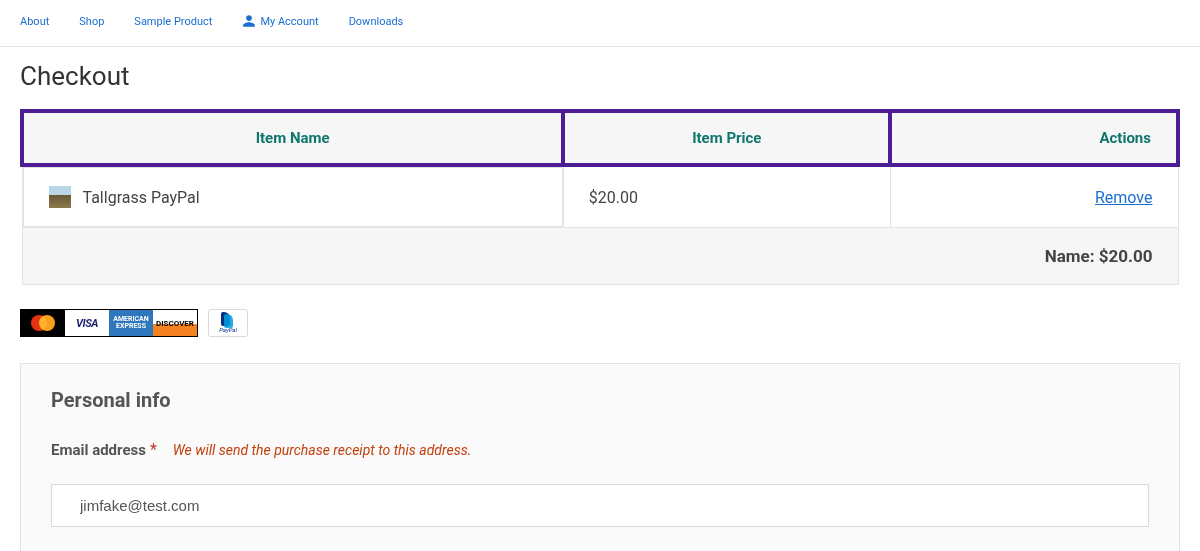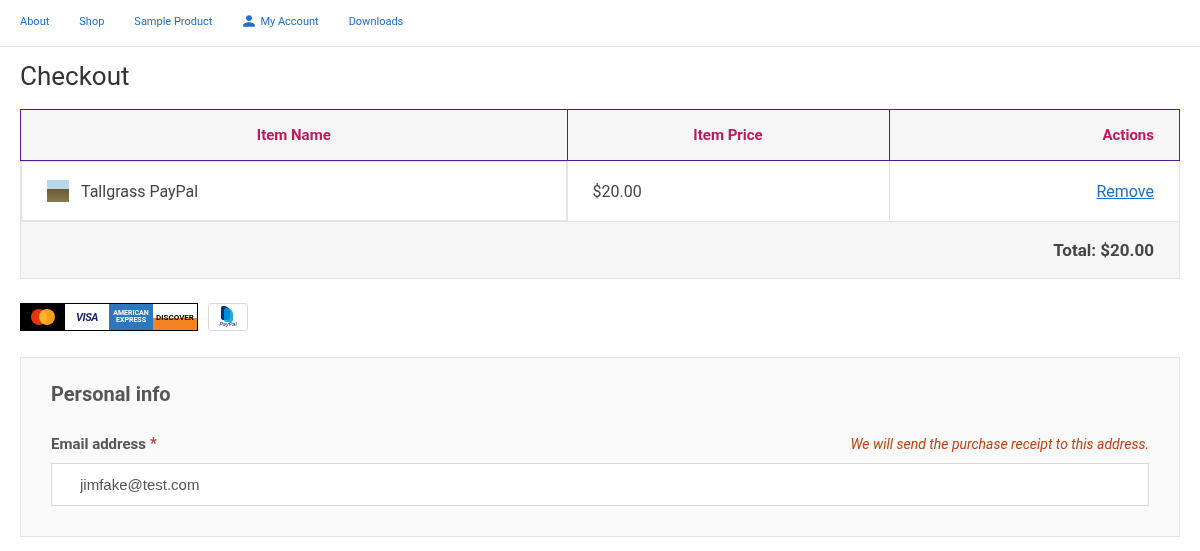--- a/index.html
+++ b/index.html
@@ -49,23 +49,23 @@
   .cart-table {
     width: 100%;
     border: 1px solid #e3e3e3;
     border-collapse: collapse;
     background: #fff;
   }
   .cart-table th {
     background: #f6f6f6;
     font-size: 15px;
     font-weight: 700;
-    color: #be185d;
+    color: #0f766e;
     padding: 16px 25px;
-    border: 1px solid #4c1d95;
+    border: 4px solid #4c1d95;
     text-align: center;
   }
   .cart-table th.col-actions { text-align: right; }
   .cart-table td {
     padding: 18px 25px;
     border: 1px solid #e3e3e3;
     font-size: 16px;
     color: #444;
   }
   .cart-table td.col-item {
@@ -150,22 +150,21 @@
   .panel-title {
     font-size: 20px;
     font-weight: 700;
     color: #555;
     margin-bottom: 28px;
   }
   .field-label-row {
     display: flex;
     align-items: baseline;
     gap: 16px;
-    margin-bottom: 10px;
-    justify-content: space-between;
+    margin-bottom: 25px;
   }
   .field-label {
     font-size: 15px;
     font-weight: 700;
     color: #555;
   }
   .req { color: #c0392b; }
   .field-hint {
     font-size: 14px;
     font-style: italic;
@@ -216,21 +215,21 @@
           <span class="thumb"></span>
           <span>Tallgrass PayPal</span>
         </td>
         <td>$20.00</td>
         <td class="col-actions">
           <a href="#" class="remove-link">Remove</a>
         </td>
       </tr>
       <tr class="total-row">
         <td colspan="3">
-          <span>Total:</span>
+          <span>Name:</span>
           <span> </span>
           <span>$20.00</span>
         </td>
       </tr>
     </tbody>
   </table>
 
   <div class="payment-badges">
     <div class="cards-strip">
       <div class="card mc">

